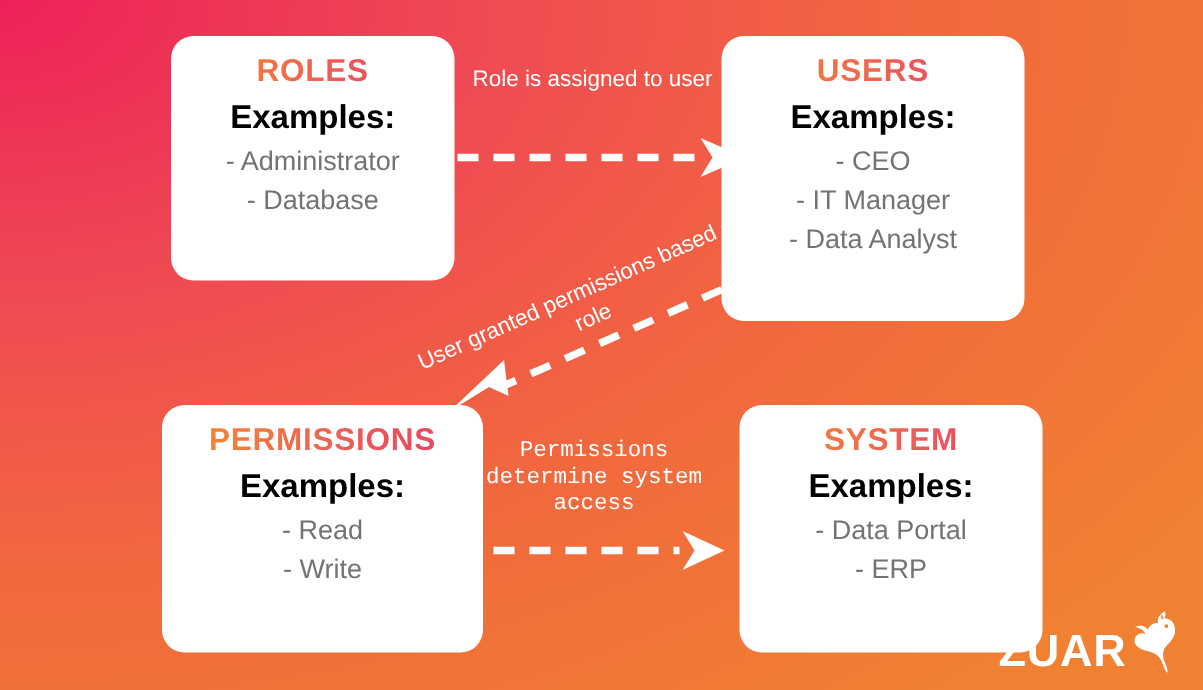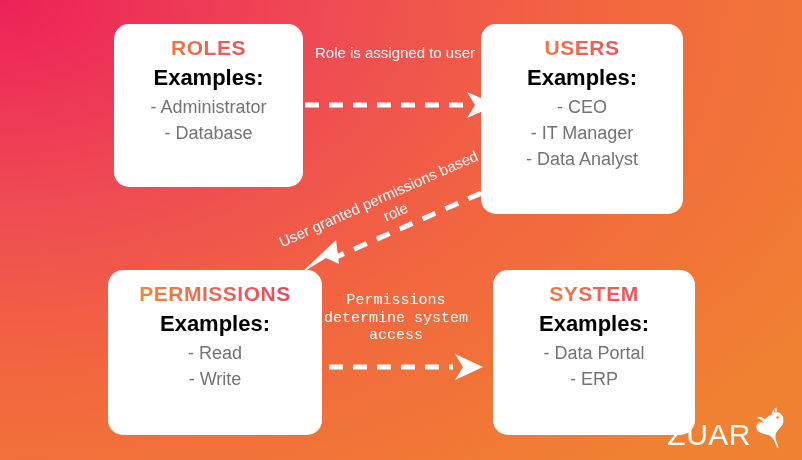--- a/index.html
+++ b/index.html
@@ -100,21 +100,21 @@
     position: absolute;
     right: 14px;
     bottom: 10px;
     z-index: 6;
     display: flex;
     align-items: flex-end;
     gap: 1px;
   }
   #logo-wordmark {
     font-size: 30px;
-    font-weight: normal;
+    font-weight: bold;
     color: #ffffff;
     letter-spacing: 0.5px;
     line-height: 1;
   }
 </style>
 </head>
 <body>
 
 <div id="canvas">
 

